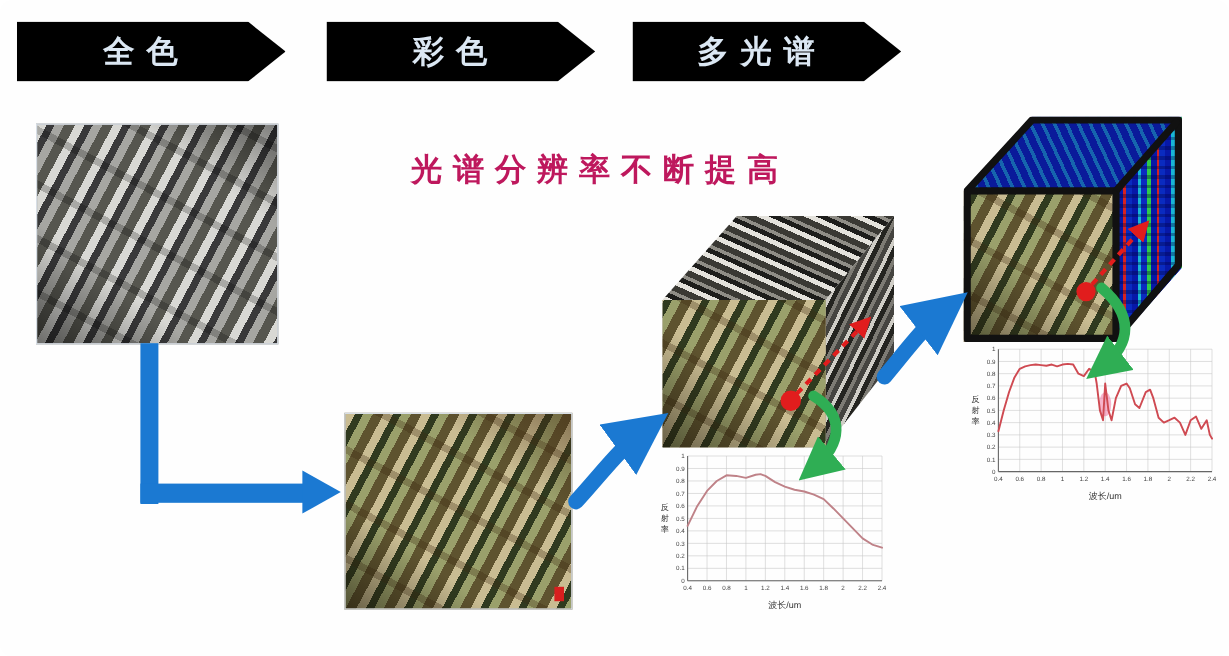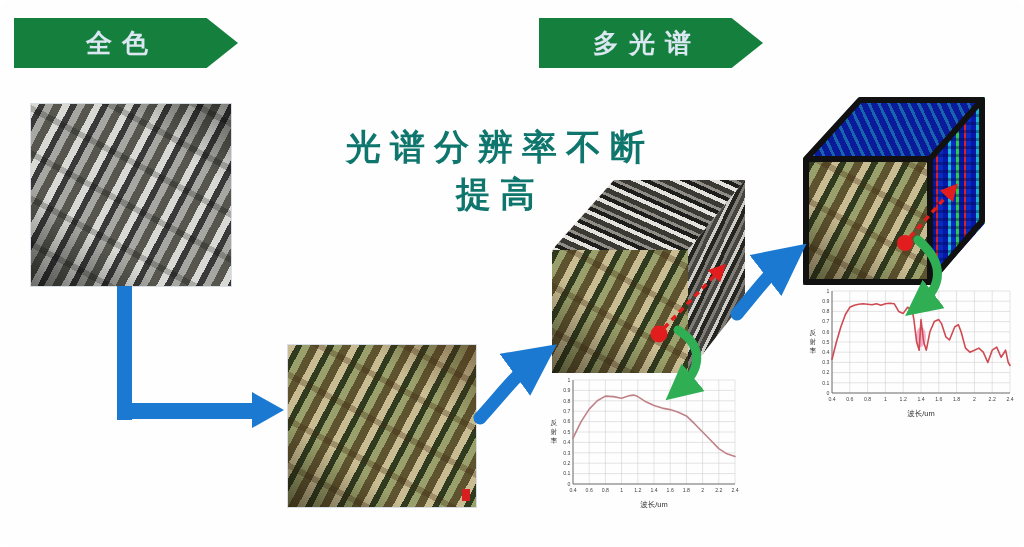--- a/index.html
+++ b/index.html
@@ -1,28 +1,28 @@
 <!DOCTYPE html>
 <html><head>
 <meta charset="utf-8">
 <style>
   html,body{margin:0;padding:0;background:#ffffff;}
   #slide{position:relative;width:1024px;height:547px;background:#fefefe;overflow:hidden;
          font-family:"Liberation Sans","DejaVu Sans",sans-serif;border-radius:10px;}
 
   
-  .banner{position:absolute;top:18px;height:50px;background:#15803d;
+  .banner{position:absolute;top:18px;height:50px;background:#000000;
           clip-path:polygon(0 0,86% 0,100% 50%,86% 100%,0 100%);
           display:flex;align-items:center;justify-content:center;}
   .banner span{color:#dbe7f3;font-size:26px;font-weight:bold;letter-spacing:10px;
                margin-right:18px;text-indent:10px;}
 
   
   #main-title{position:absolute;left:330px;top:124px;width:340px;text-align:center;
-              color:#0f766e;font-size:35px;font-weight:bold;letter-spacing:9px;}
+              color:#be185d;font-size:26px;font-weight:bold;letter-spacing:9px;}
 
   
   .aerial-pan{
     background:
       linear-gradient(38deg, rgba(0,0,0,.50), transparent 30%),
       linear-gradient(215deg, rgba(0,0,0,.42), transparent 26%),
       repeating-linear-gradient(28deg, transparent 0 34px, rgba(0,0,0,.22) 34px 40px),
       repeating-linear-gradient(118deg, #d8d8d4 0 7px, #39393a 7px 13px, #a6a6a2 13px 20px, #56564f 20px 28px),
       #8c8c88;
   }
@@ -79,21 +79,24 @@
   #arrow-overlay{position:absolute;inset:0;pointer-events:none;}
 </style>
 </head>
 <body>
 
 <div id="slide">
 
   <div class="banner" style="left:14px;width:224px;">
     <span>全色</span>
   </div>
-  <div class="banner" style="left:527px;width:224px;margin-left:12px;">
+  <div class="banner" style="left:272px;width:224px;">
+    <span>彩色</span>
+  </div>
+  <div class="banner" style="left:527px;width:224px;">
     <span>多光谱</span>
   </div>
 
   <div id="main-title">光谱分辨率不断提高</div>
 
   <div id="pan-image" class="aerial-pan"></div>
 
   <div class="lbar" style="left:117px;top:286px;width:15px;height:134px;"></div>
   <div class="lbar" style="left:117px;top:403px;width:136px;height:16px;"></div>
   <div id="l-arrow-head"></div>

